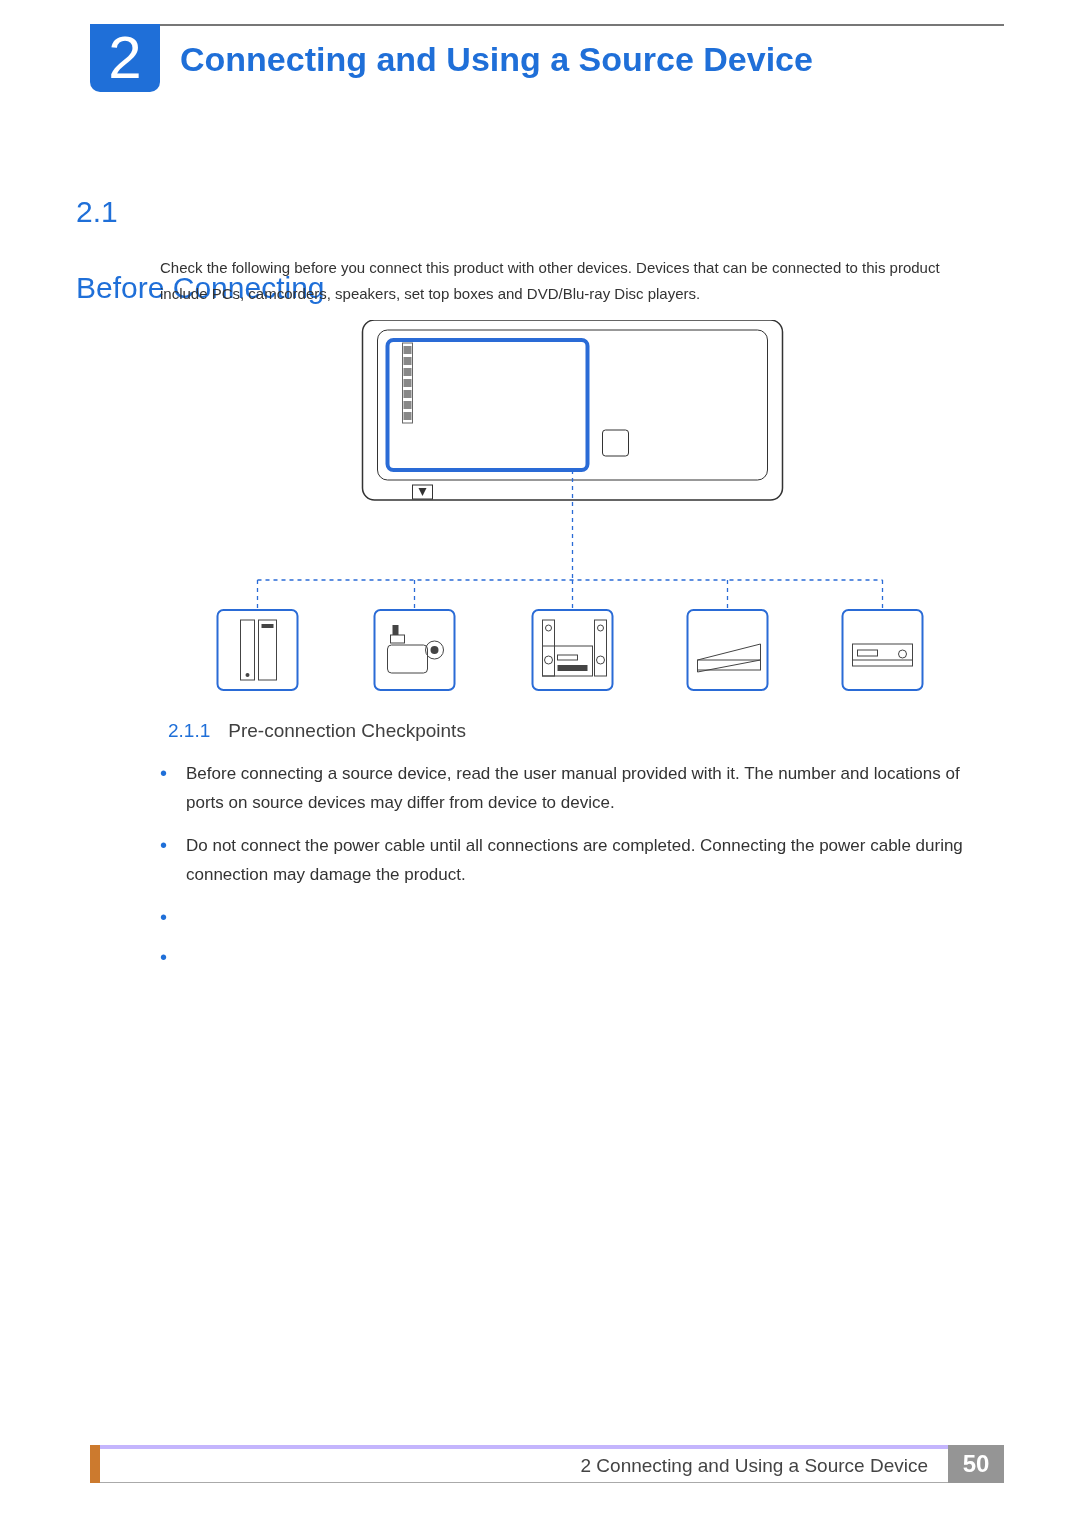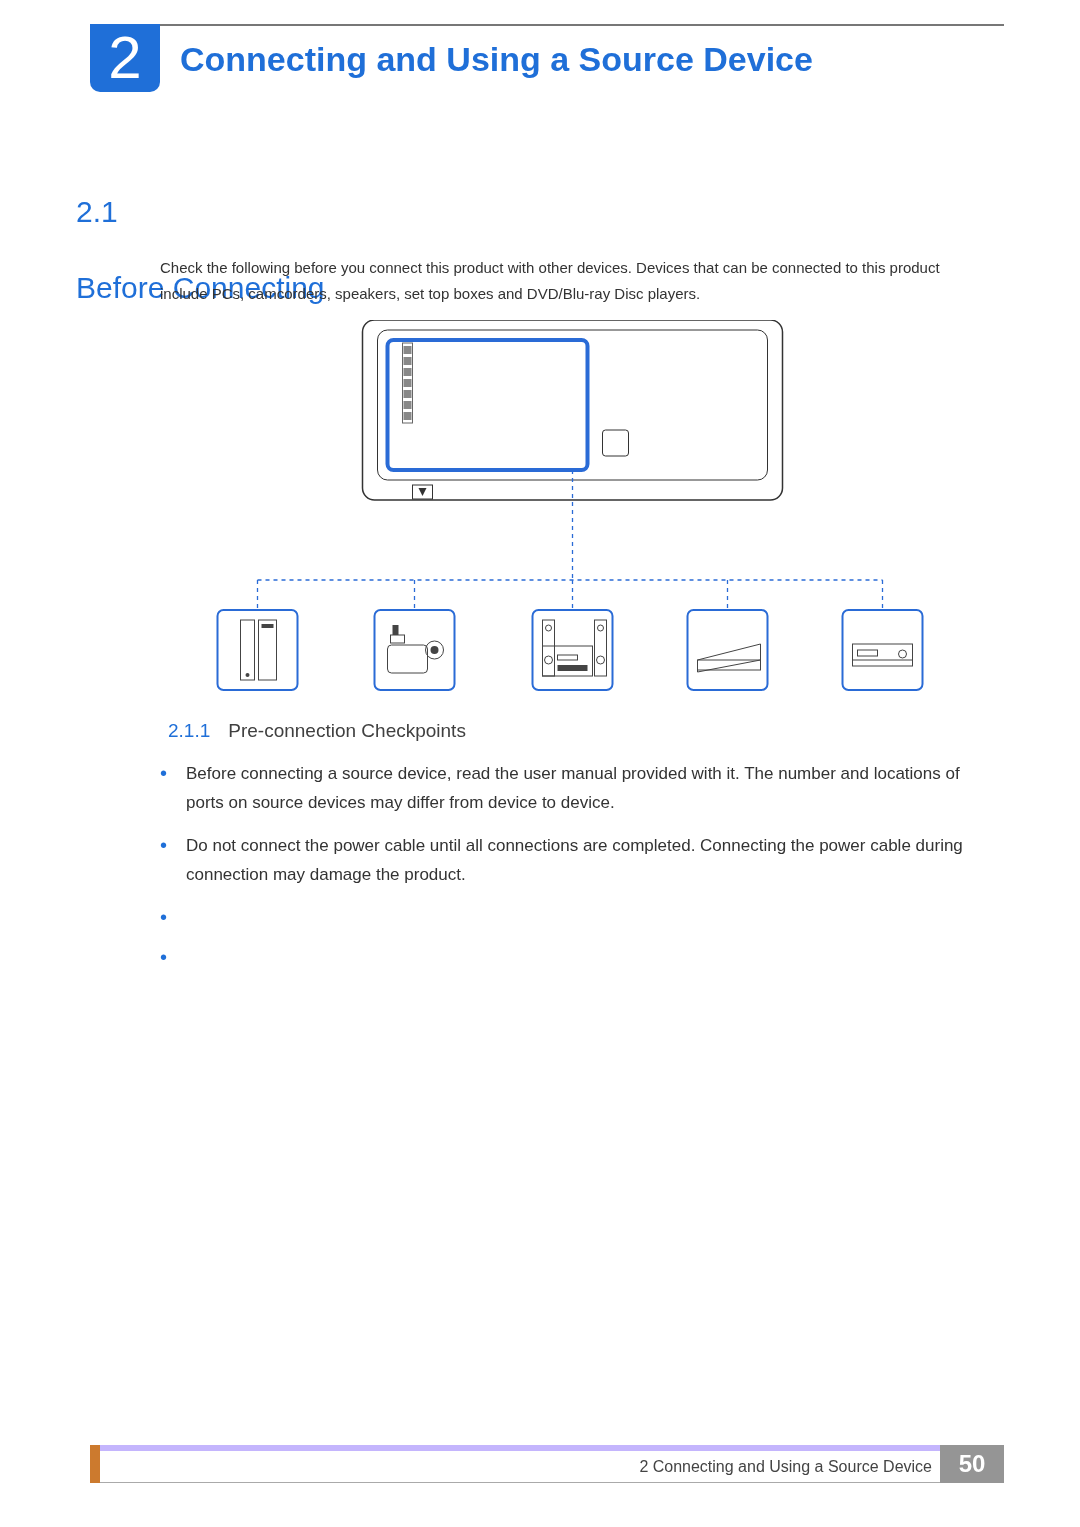--- a/index.html
+++ b/index.html
@@ -118,31 +118,31 @@
     height: 38px;
     display: flex;
     align-items: stretch;
   }
   .footer-accent {
     width: 10px;
     background: #cc7a2e;
   }
   .footer-mid {
     flex: 1;
-    border-top: 6px solid #c4b5fd;
+    border-top: 4px solid #c4b5fd;
     border-bottom: 1px solid #aaa;
     display: flex;
     align-items: center;
     justify-content: flex-end;
-    padding-right: 8px;
-    font-size: 16px;
+    padding-right: 20px;
+    font-size: 19px;
     color: #444;
   }
   .footer-page {
-    width: 64px;
+    width: 56px;
     background: #959595;
     color: #fff;
     font-size: 24px;
     font-weight: bold;
     display: flex;
     align-items: center;
     justify-content: center;
   }
 </style>
 </head>

